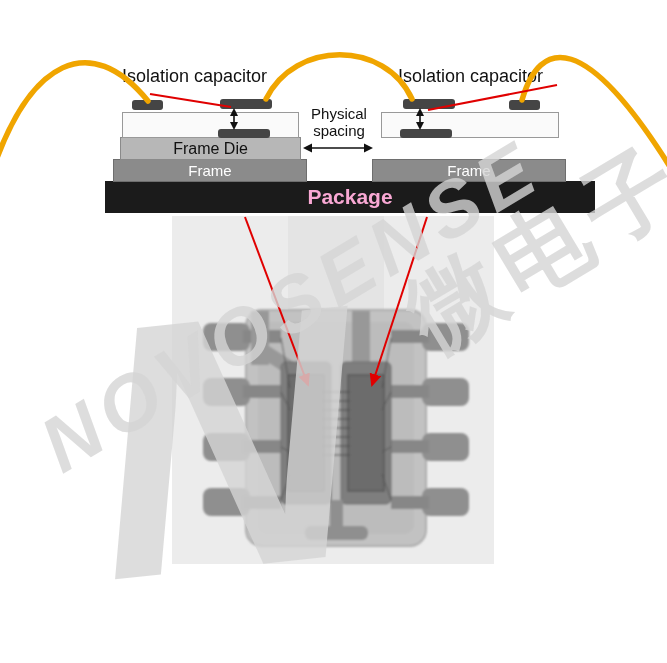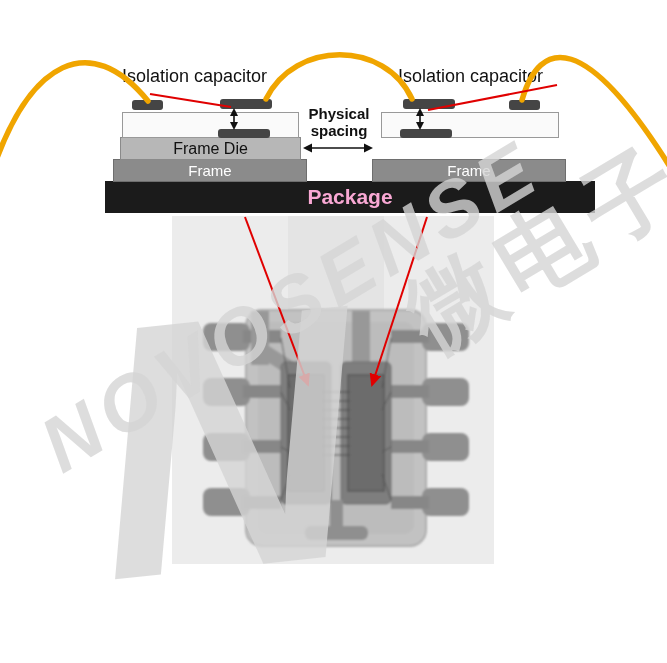--- a/index.html
+++ b/index.html
@@ -28,21 +28,21 @@
   .pl2 { left:220px; top:99px;  width:52px; height:10px; }
   .pl3 { left:218px; top:129px; width:52px; height:9px; }
   .pr1 { left:403px; top:99px;  width:52px; height:10px; }
   .pr2 { left:400px; top:129px; width:52px; height:9px; }
   .pr3 { left:509px; top:100px; width:31px; height:10px; }
 
   .cap-label { top:66px; font-size:18px; color:#111; z-index:15; white-space:nowrap; }
   .cap-label-l { left:122px; }
   .cap-label-r { left:398px; }
   .spacing { left:301px; top:105px; width:76px; text-align:center; font-size:15px;
-             line-height:17px; color:#111; z-index:15;font-weight:bold; }
+             line-height:17px; color:#111; z-index:15; }
 
   .overlay { position:absolute; left:0; top:0; z-index:20; pointer-events:none; }
 
   
   .watermark { position:absolute; inset:0; z-index:50; pointer-events:none; overflow:hidden;
                color:rgba(212,212,212,0.8); }
   .wm-letter { position:absolute; left:95px; top:262px; font-size:360px; line-height:1;
                font-weight:bold; font-style:italic; transform:rotate(-6deg); }
   .wm-text { position:absolute; left:28px; top:418px; transform:rotate(-31deg);
              transform-origin:0 0; white-space:nowrap; }

